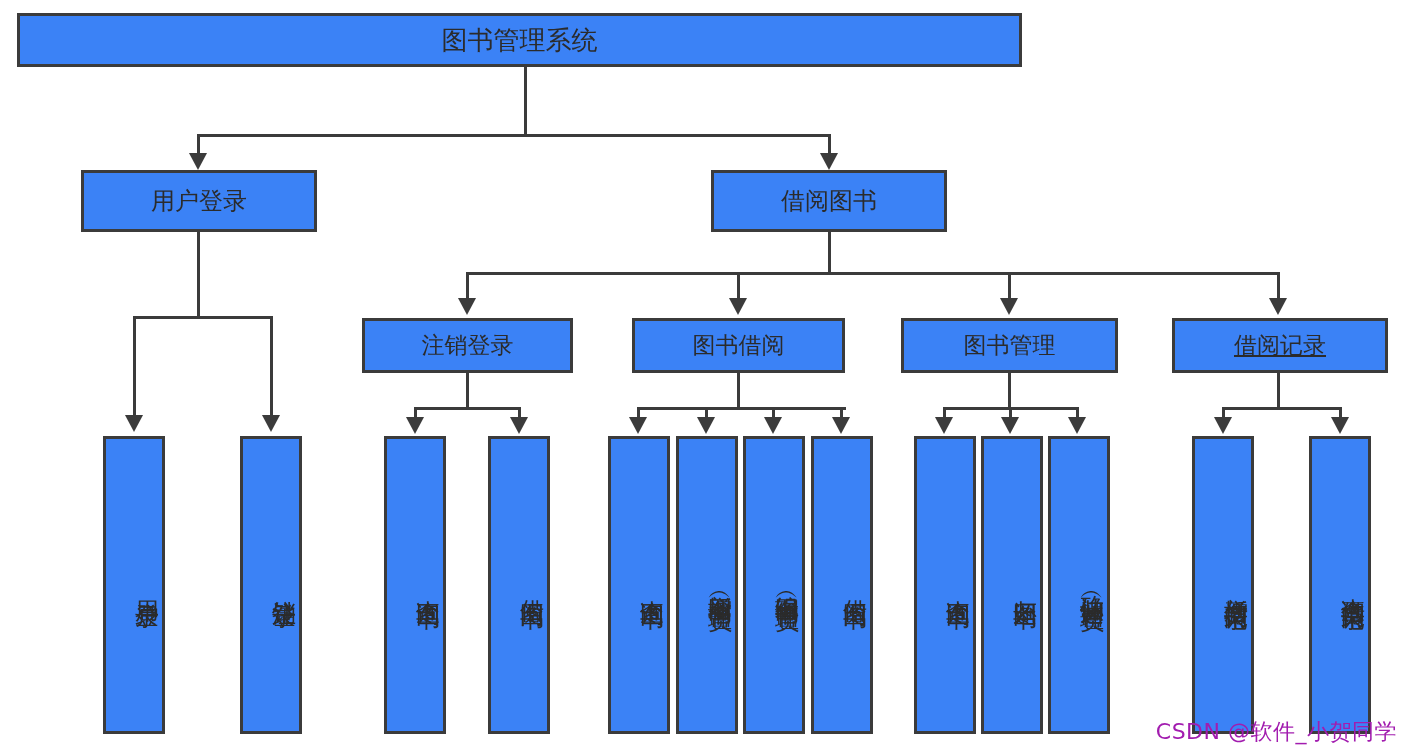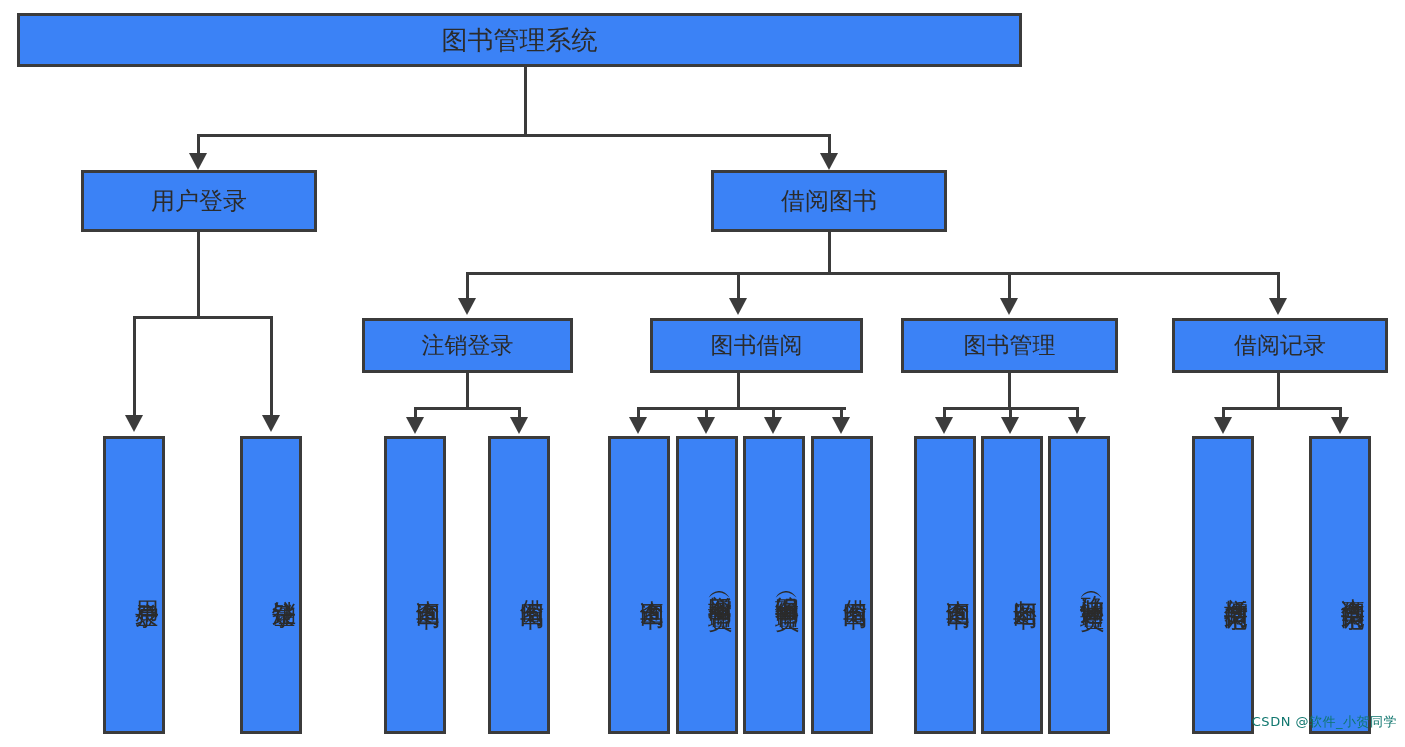--- a/index.html
+++ b/index.html
@@ -69,23 +69,23 @@
     width: 0;
     height: 0;
     border-left: 9px solid transparent;
     border-right: 9px solid transparent;
     border-top: 17px solid #3b3b3b;
   }
   
   #watermark {
     position: absolute;
     right: 8px;
-    bottom: 16px;
-    font-size: 13px;
-    color: #0f766e;
+    bottom: 0;
+    font-size: 22px;
+    color: #a21caf;
     letter-spacing: 0.5px;
     pointer-events: none;
     white-space: nowrap;
   }
 </style>
 </head>
 <body>
 
 <div id="canvas">
 
@@ -123,27 +123,27 @@
   <div class="vline" style="left:737px; top:272px; height:28px;"></div>
   <div class="arrow" style="left:729px; top:298px;"></div>
   <div class="vline" style="left:1008px; top:272px; height:28px;"></div>
   <div class="arrow" style="left:1000px; top:298px;"></div>
   <div class="vline" style="left:1277px; top:272px; height:28px;"></div>
   <div class="arrow" style="left:1269px; top:298px;"></div>
 
   <div class="node lvl3" style="left:362px; top:318px; width:211px; height:55px;">
     <span>注销登录</span>
   </div>
-  <div class="node lvl3" style="left:632px; top:318px; width:213px; height:55px;margin-left:18px;">
+  <div class="node lvl3" style="left:632px; top:318px; width:213px; height:55px;">
     <span>图书借阅</span>
   </div>
   <div class="node lvl3" style="left:901px; top:318px; width:217px; height:55px;">
     <span>图书管理</span>
   </div>
-  <div class="node lvl3" style="left:1172px; top:318px; width:216px; height:55px;">
+  <div class="node lvl3" style="left:1172px; top:318px; width:216px; height:55px;text-decoration:underline;">
     <span>借阅记录</span>
   </div>
 
   <div class="vline" style="left:466px; top:373px; height:34px;"></div>
   <div class="hline" style="left:414px; top:407px; width:107px;"></div>
   <div class="vline" style="left:414px; top:407px; height:12px;"></div>
   <div class="arrow" style="left:406px; top:417px;"></div>
   <div class="vline" style="left:518px; top:407px; height:12px;"></div>
   <div class="arrow" style="left:510px; top:417px;"></div>
 

